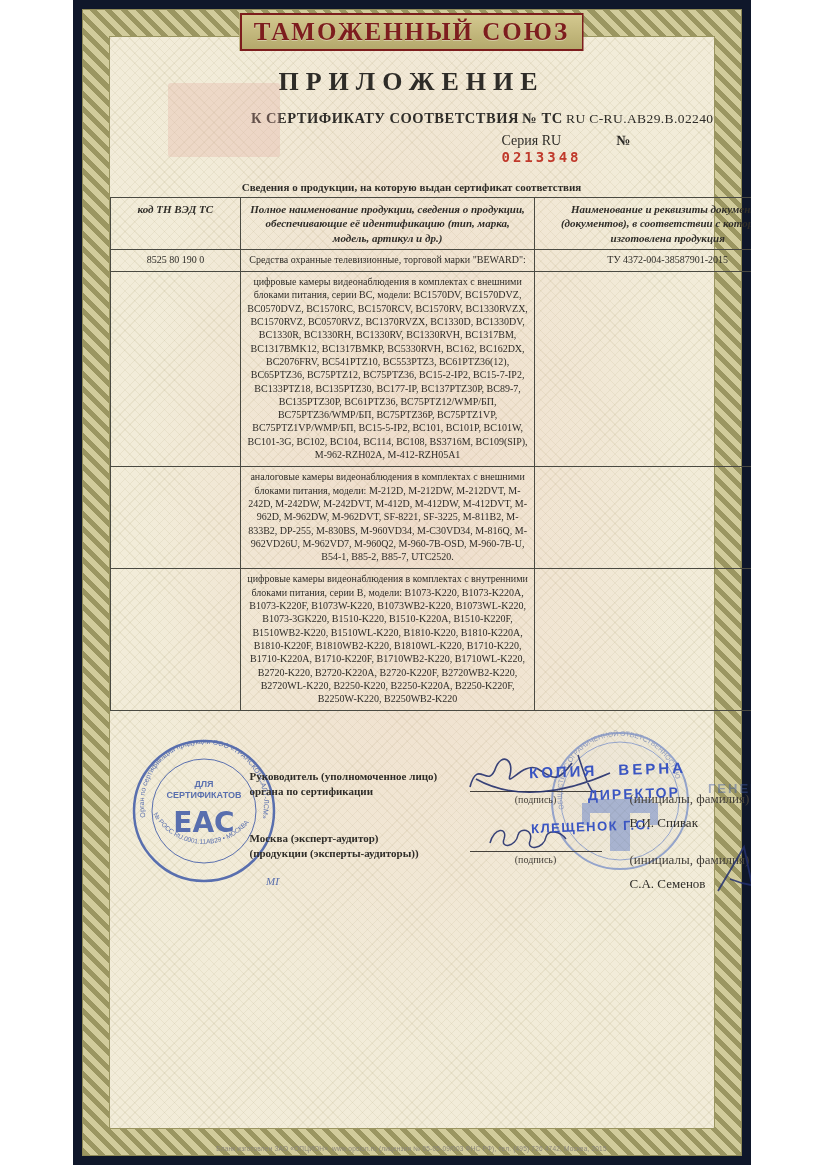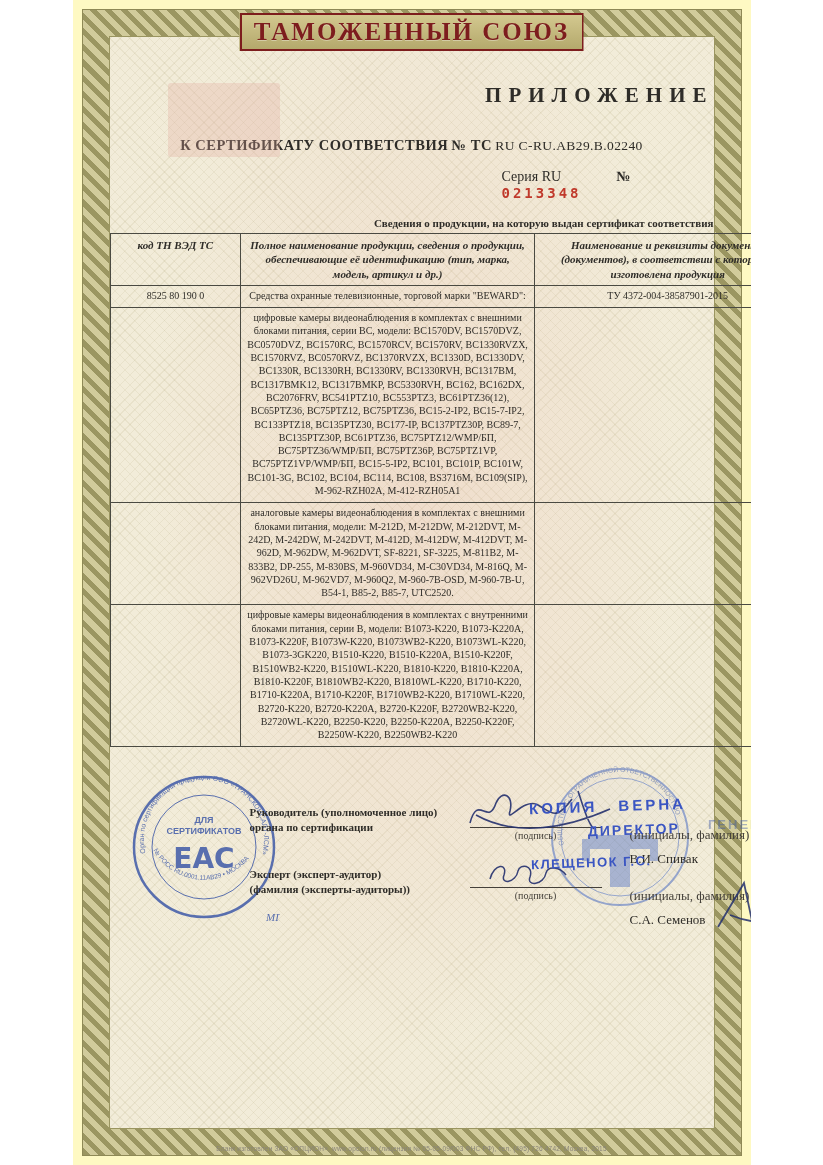--- a/index.html
+++ b/index.html
@@ -1,20 +1,20 @@
 <!DOCTYPE html>
 <html><head>
 <meta charset="utf-8">
 <style>
   * { margin:0; padding:0; box-sizing:border-box; }
   body { background:#ffffff; font-family:"Liberation Serif", serif; }
 
   .sheet{
     position:relative; width:678px; height:1165px; margin:0 auto;
-    background:#fef9c3; overflow:hidden;
+    background:#0f172a; overflow:hidden;
   }
   
   .band{
     position:absolute; inset:9px;
     background:
       repeating-linear-gradient(45deg, rgba(148,143,90,.85) 0 5px, rgba(210,204,156,.95) 5px 11px),
       #c2bd8a;
     border:1px solid #8e8956;
   }
   
@@ -38,38 +38,38 @@
     width:344px; height:38px; line-height:34px; text-align:center;
     background:linear-gradient(#d3c88f, #b4a96c);
     border:2px solid #7d1d1d;
     box-shadow:0 0 0 3px #cdc28a, 0 0 0 4px #8e8956;
     color:#7d1d1d; font-weight:bold; font-size:25px; letter-spacing:2px;
     text-shadow:0 1px 0 rgba(255,255,255,.35);
     clip-path:polygon(0 0,100% 0,100% 100%,0 100%);
   }
 
   .doc-title{
-    margin-top:46px; text-align:right;
-    font-size:21px; font-weight:bold; letter-spacing:7px; color:#2e2c28;
+    margin-top:30px; text-align:center;
+    font-size:26px; font-weight:bold; letter-spacing:7px; color:#2e2c28;
   }
   .subtitle-row{
-    margin-top:29px; text-align:center; color:#2e2c28; font-size:13.5px;
+    margin-top:13px; text-align:right; color:#2e2c28; font-size:13.5px;
   }
   .subtitle-row .b{ font-weight:bold; font-size:14.5px; letter-spacing:.5px;}
   .subtitle-row .certno{ font-size:13.5px; letter-spacing:.4px; }
   .series-row{
-    margin-top:15px; margin-left:392px; font-size:14px; color:#2e2c28;
+    margin-top:6px; margin-left:392px; font-size:14px; color:#2e2c28;
   }
   .series-row .sign{ margin-left:52px; font-weight:bold;}
   .series-row .serial{
     color:#c0392b; font-family:"DejaVu Sans Mono", monospace;
     font-size:14px; letter-spacing:3px; font-weight:bold;
   }
   .caption{
-    margin-top:15px; text-align:right; font-weight:bold; font-size:11px; color:#2e2c28;
+    margin-top:15px; text-align:center; font-weight:bold; font-size:11px; color:#2e2c28;
   }
 
   table.products{
     width:692px; margin:4px auto 0; border-collapse:collapse;
     color:#2e2c28;
   }
   table.products th, table.products td{
     border:1px solid #4a4a42; vertical-align:top;
   }
   table.products th{
@@ -224,22 +224,22 @@
           <rect x="140" y="118" width="20" height="52"></rect>
           <rect x="112" y="122" width="8" height="22"></rect>
           <rect x="180" y="122" width="8" height="22"></rect>
         </g>
         <text x="238" y="112" font-size="13" font-weight="bold" letter-spacing="2" font-family="Liberation Sans, sans-serif" fill="#4a6cc3" opacity="0.8">ГЕНЕРАЛЬНЫЙ</text>
       </svg>
 
       <div class="sig-label lbl-head">Руководитель (уполномоченное лицо) органа по сертификации</div>
 
       <div class="sig-label lbl-expert">
-        <div>Эксперт (эксперт-аудитор)</div>
-        <div class="paren">(фамилия (эксперты-аудиторы))</div>
+        <div>Москва (эксперт-аудитор)</div>
+        <div class="paren">(продукции (эксперты-аудиторы))</div>
       </div>
 
       <div class="sig-line line-head"></div>
       <div class="sig-caption cap-head">(подпись)</div>
       <div class="sig-line line-expert"></div>
       <div class="sig-caption cap-expert">(подпись)</div>
 
       <div class="sig-name name-head">В.И. Спивак</div>
       <div class="name-caption ncap-head">(инициалы, фамилия)</div>
       <div class="sig-name name-expert">С.А. Семенов</div>

